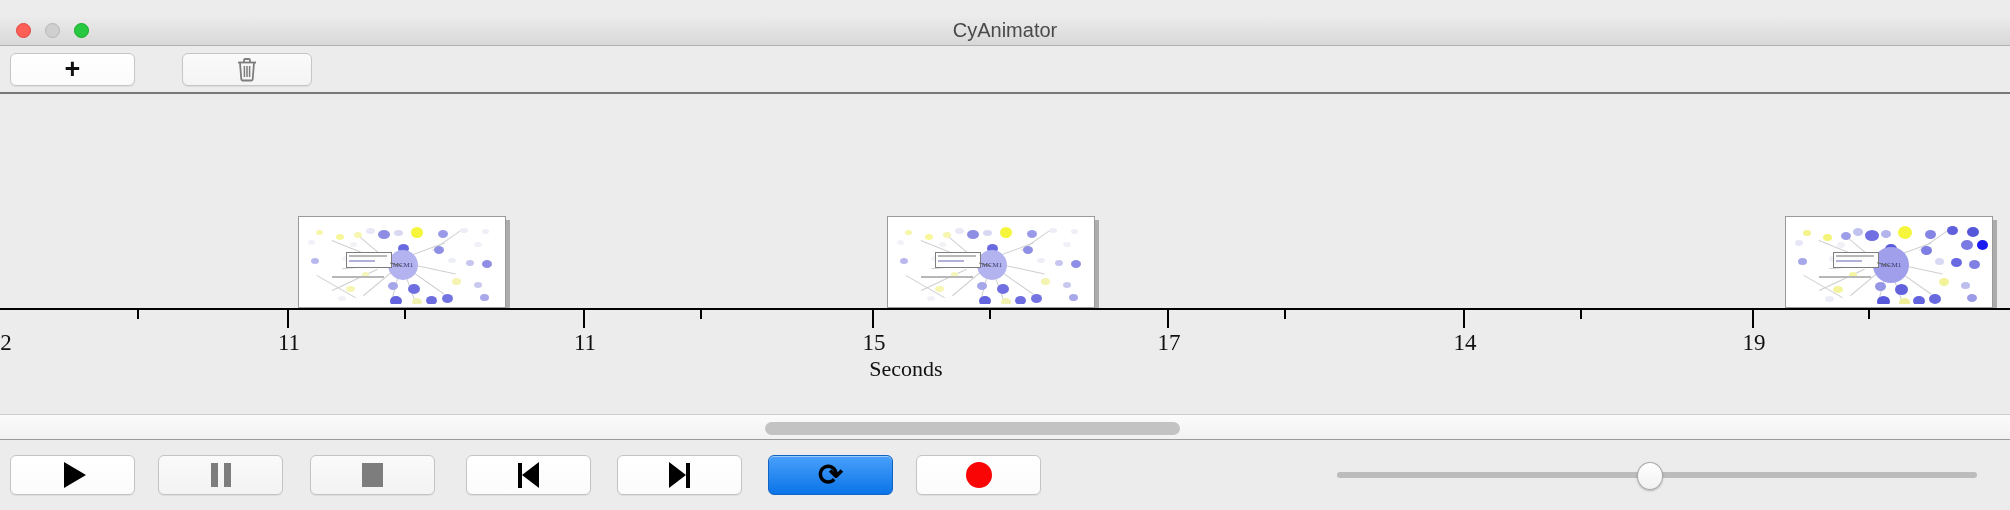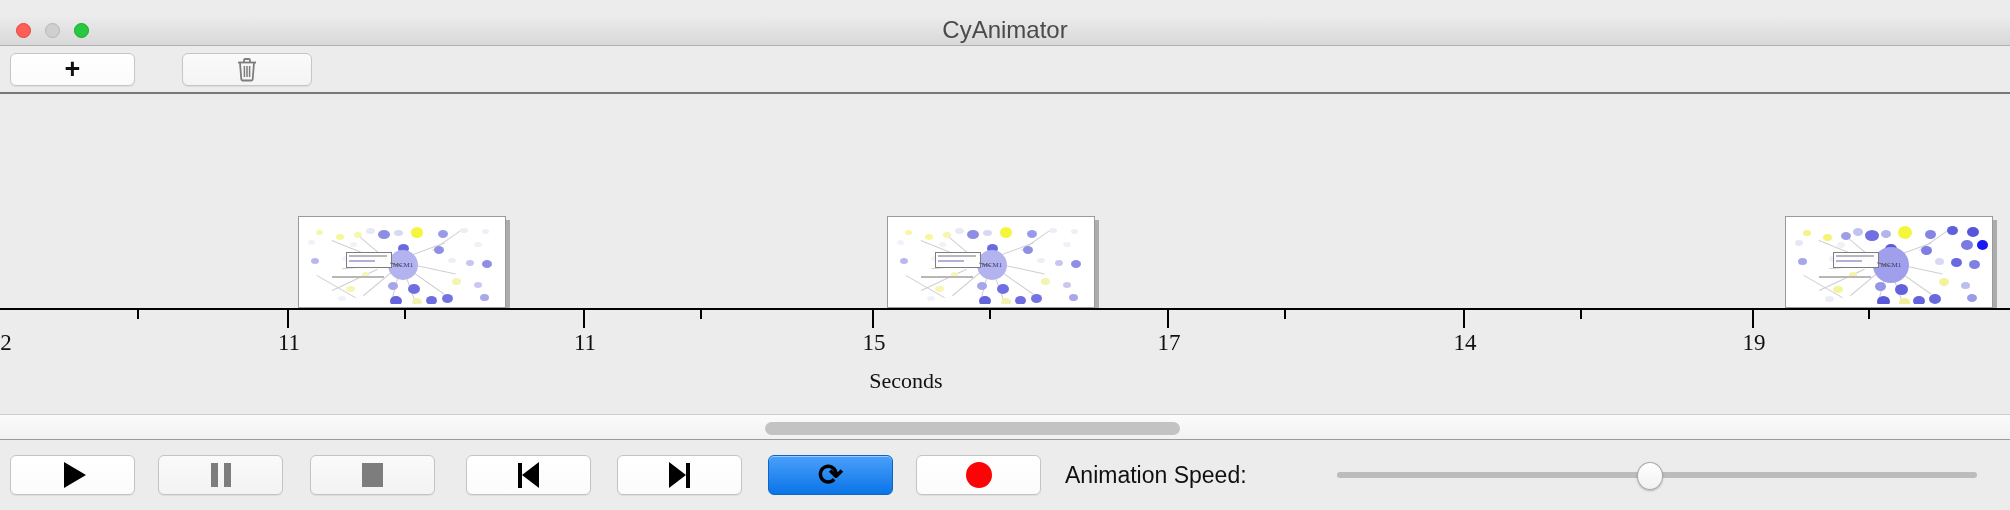--- a/index.html
+++ b/index.html
@@ -35,21 +35,21 @@
     background: linear-gradient(#ededed, #d8d8d8);
     border-bottom: 1px solid #b0b0b0;
   }
   .traffic { position: absolute; top: 9px; width: 15px; height: 15px; border-radius: 50%; }
   .traffic.close    { left: 16px;  background: #ff5f57; border: 1px solid #e0443e; }
   .traffic.minimize { left: 45px;  background: #cfcfcf; border: 1px solid #b6b6b6; }
   .traffic.zoom     { left: 74px;  background: #28c840; border: 1px solid #12ac28; }
   .window-title {
     position: absolute; left: 0; top: 0; width: 2010px; height: 32px;
     line-height: 32px; text-align: center;
-    font-size: 24px; color: #4a4a4a;
+    font-size: 20px; color: #4a4a4a;
   }
 
   
   .toolbar {
     position: absolute; left: 0; top: 46px; width: 2010px; height: 47px;
     background: #ececec;
   }
   .tb-btn {
     position: absolute; top: 7px; height: 33px;
     border: 1px solid #c6c6c6; border-radius: 6px;
@@ -103,21 +103,21 @@
     position: absolute; left: 0; top: 0; width: 2010px; height: 2px; background: #000;
   }
   .tick-major { position: absolute; top: 2px; width: 2px; height: 18px; background: #000; }
   .tick-minor { position: absolute; top: 2px; width: 2px; height: 9px;  background: #000; }
   .tick-label {
     position: absolute; top: 22px; font-size: 23px; color: #111;
     transform: translateX(-50%); white-space: nowrap;
     font-family: "Liberation Serif", serif;
   }
   .axis-title {
-    position: absolute; top: 60px; left: 0; width: 1812px; text-align: center;
+    position: absolute; top: 48px; left: 0; width: 1812px; text-align: center;
     font-size: 22px; color: #111; font-family: "Liberation Serif", serif;
   }
 
   
   .scroll-track {
     position: absolute; left: 0; top: 414px; width: 2010px; height: 26px;
     background: linear-gradient(#fbfbfb, #f2f2f2);
     border-top: 1px solid #cfcfcf; border-bottom: 1px solid #9a9a9a;
   }
   .scroll-thumb {
@@ -441,21 +441,20 @@
           <i></i>
         </span>
     </div>
     <div class="pb-btn on" id="loop-button">
       <span class="g-loop">⟳</span>
     </div>
     <div class="pb-btn" id="record-button">
       <span class="g-record"></span>
     </div>
 
-    <div class="speed-label">Animation Speed:</div>
 
     <div class="speed-slider">
       <div class="slider-track"></div>
       <div class="slider-knob"></div>
     </div>
   </div>
 
 </div>
 
 </body></html>

